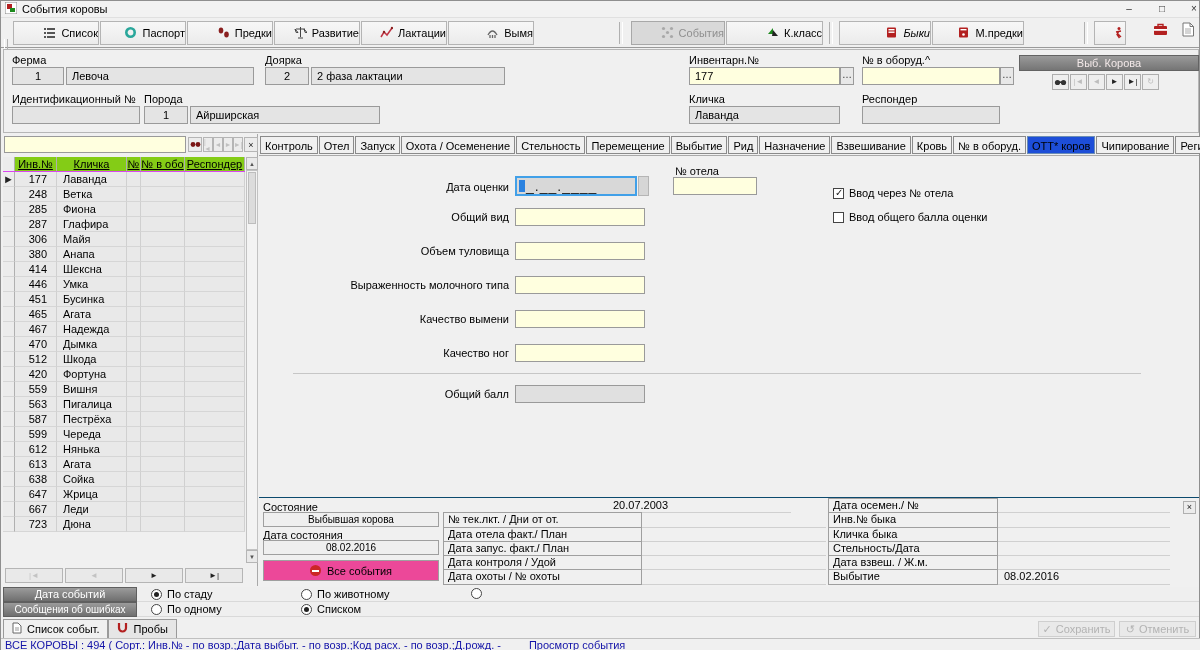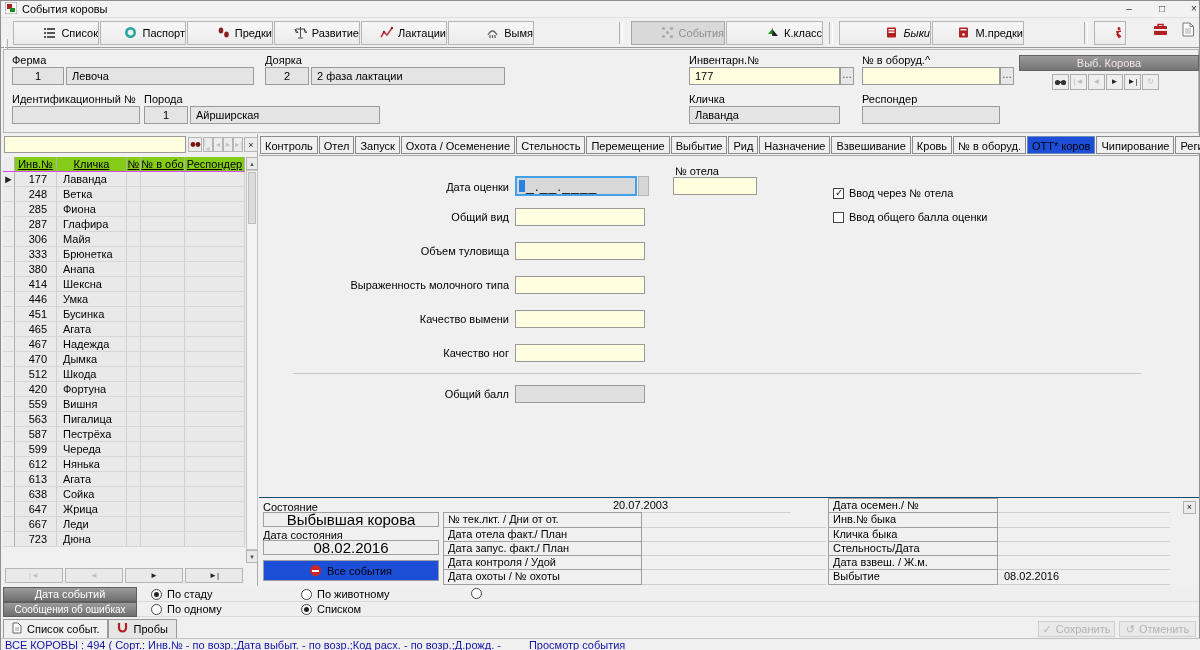--- a/index.html
+++ b/index.html
@@ -65,22 +65,22 @@
   .caret { width:6px; height:12px; background:#2a82e0; }
   .mask { font-size:14px; color:#222; letter-spacing:1px; }
   .spin { position:absolute; left:637px; top:175px; width:11px; height:20px; background:#d6d6d6; border:1px solid #b5b5b5; }
   .cbrow { position:absolute; display:flex; align-items:center; gap:5px; font-size:11px; }
   .cb { width:11px; height:11px; border:1px solid #444; background:#fff; position:relative; }
   .cb.checked::after { content:"✓"; position:absolute; left:1px; top:-2px; font-size:10px; color:#222; }
   .hsep { position:absolute; left:292px; top:372px; width:848px; border-top:1px solid #c6c6c6; }
 
   
   .infopanel { position:absolute; left:258px; top:496px; width:940px; height:89px; border-top:1px solid #0c4a6e; background:#f0f0f0; }
-  .ibox { position:absolute; height:15px; border:1px solid #9f9f9f; background:#efefef; text-align:center; line-height:13px; font-size:15px; }
-  .aebtn { position:absolute; left:4px; top:62px; width:176px; height:21px; border:1px solid #9f9f9f; background:#1d4ed8; display:flex; align-items:center; justify-content:center; gap:6px; font-size:11px; }
+  .ibox { position:absolute; height:15px; border:1px solid #9f9f9f; background:#efefef; text-align:center; line-height:13px; font-size:10px; }
+  .aebtn { position:absolute; left:4px; top:62px; width:176px; height:21px; border:1px solid #9f9f9f; background:#ec4899; display:flex; align-items:center; justify-content:center; gap:6px; font-size:11px; }
   .minus-circle { width:11px; height:11px; border-radius:50%; background:#cc2626; position:relative; }
   .minus-circle::after { content:""; position:absolute; left:2px; right:2px; top:4.5px; height:2px; background:#fff; }
   .itable { position:absolute; top:1px; }
   .irow { display:flex; height:14.3px; }
   .irow .il { border:1px solid #9f9f9f; background:#f0f0f0; font-size:11px; line-height:12px; padding:0 4px; margin-top:-1px; white-space:nowrap; overflow:hidden; }
   .irow .iv { border-bottom:1px solid #d0d0d0; font-size:11px; line-height:13px; padding:0 6px; white-space:nowrap; }
   .xbtn { position:absolute; width:13px; height:13px; border:1px solid #b0b0b0; background:#ececec; font-size:9px; line-height:11px; text-align:center; color:#222; }
 
   
   .optrow { position:absolute; left:2px; width:1196px; height:15px; border-bottom:1px solid #d9d9d9; background:#efefef; }
@@ -316,28 +316,20 @@
           <span class="c-inv">287</span>
           <span class="c-name">Глафира</span>
           <span class="c-no"></span>
           <span class="c-obo"></span>
           <span class="c-resp"></span>
         </div>
         <div class="grid-row">
           <span class="c-marker"></span>
           <span class="c-inv">306</span>
           <span class="c-name">Майя</span>
-          <span class="c-no"></span>
-          <span class="c-obo"></span>
-          <span class="c-resp"></span>
-        </div>
-        <div class="grid-row">
-          <span class="c-marker"></span>
-          <span class="c-inv">333</span>
-          <span class="c-name">Брюнетка</span>
           <span class="c-no"></span>
           <span class="c-obo"></span>
           <span class="c-resp"></span>
         </div>
         <div class="grid-row">
           <span class="c-marker"></span>
           <span class="c-inv">380</span>
           <span class="c-name">Анапа</span>
           <span class="c-no"></span>
           <span class="c-obo"></span>

